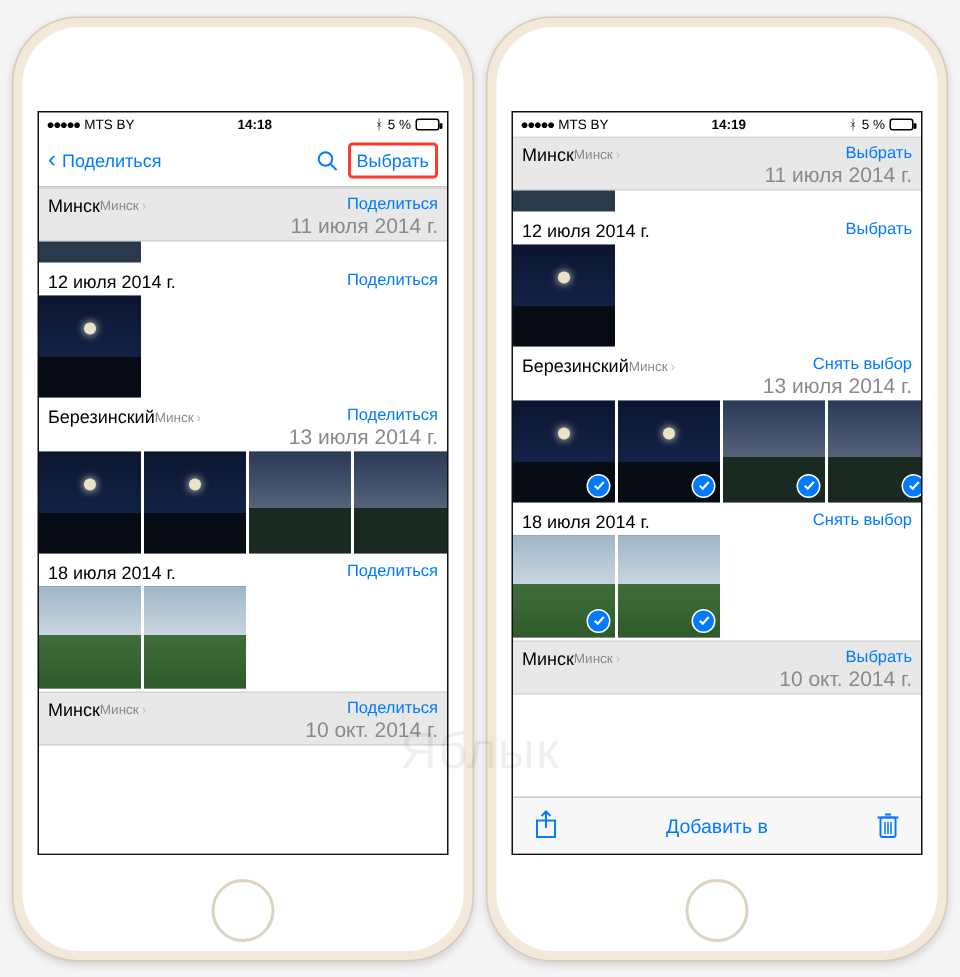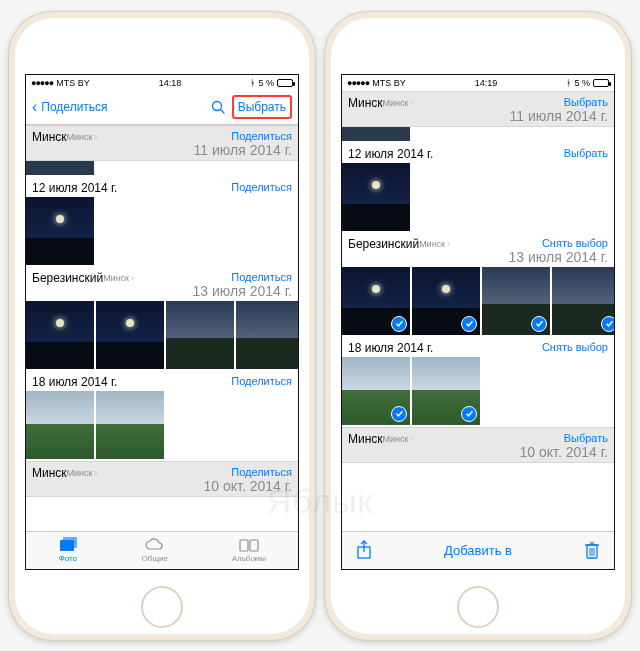--- a/index.html
+++ b/index.html
@@ -79,21 +79,21 @@
   
   .status {
     height: 16px;
     display: flex;
     align-items: center;
     padding: 0 5px;
     font-size: 9px;
     gap: 3px;
   }
   .status .dots { letter-spacing: -1px; }
-  .status .center { flex: 1; text-align: center; font-weight: 400; }
+  .status .center { flex: 1; text-align: center; font-weight: 700; }
   .status .right { display: flex; align-items: center; gap: 3px; }
   .battery {
     width: 16px; height: 8px;
     border: 1px solid #000; border-radius: 2px;
     position: relative;
   }
   .battery::after {
     content:""; position:absolute; right:-3px; top:2px;
     width:2px; height:4px; background:#000; border-radius:1px;
   }
@@ -313,42 +313,20 @@
                 <span class="chev2">›</span>
               </span>
           </div>
           <div class="actblock">
             <span class="act">Поделиться</span>
             <span class="date">10 окт. 2014 г.</span>
           </div>
         </div>
       </div>
 
-      <div class="tabbar">
-        <div class="tab active">
-          <svg width="20" height="16">
-              <rect x="2" y="3" width="14" height="11" fill="#007aff" rx="1"></rect>
-              <rect x="5" y="0" width="14" height="11" fill="#007aff" rx="1" opacity="0.6"></rect>
-            </svg>
-          <span>Фото</span>
-        </div>
-        <div class="tab">
-          <svg width="22" height="16">
-              <path d="M6 12a4 4 0 010-8 5 5 0 019 2 3 3 0 110 6z" fill="none" stroke="#8e8e93" stroke-width="1.2"></path>
-            </svg>
-          <span>Общие</span>
-        </div>
-        <div class="tab">
-          <svg width="20" height="16">
-              <rect x="1" y="3" width="8" height="11" fill="none" stroke="#8e8e93" stroke-width="1.2" rx="1"></rect>
-              <rect x="11" y="3" width="8" height="11" fill="none" stroke="#8e8e93" stroke-width="1.2" rx="1"></rect>
-            </svg>
-          <span>Альбомы</span>
-        </div>
-      </div>
     </div>
   </div>
   <div class="home"></div>
 </div>
 
 <div class="phone">
   <div class="sensor"></div>
     <div class="camera"></div>
     <div class="speaker"></div>
   <div class="phone-inner">

